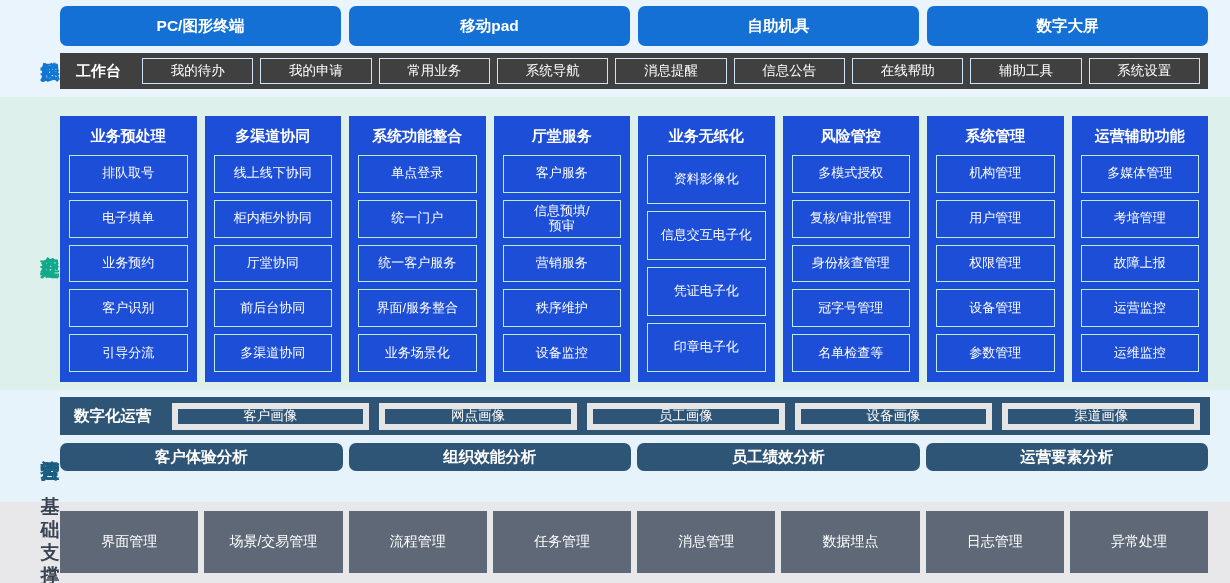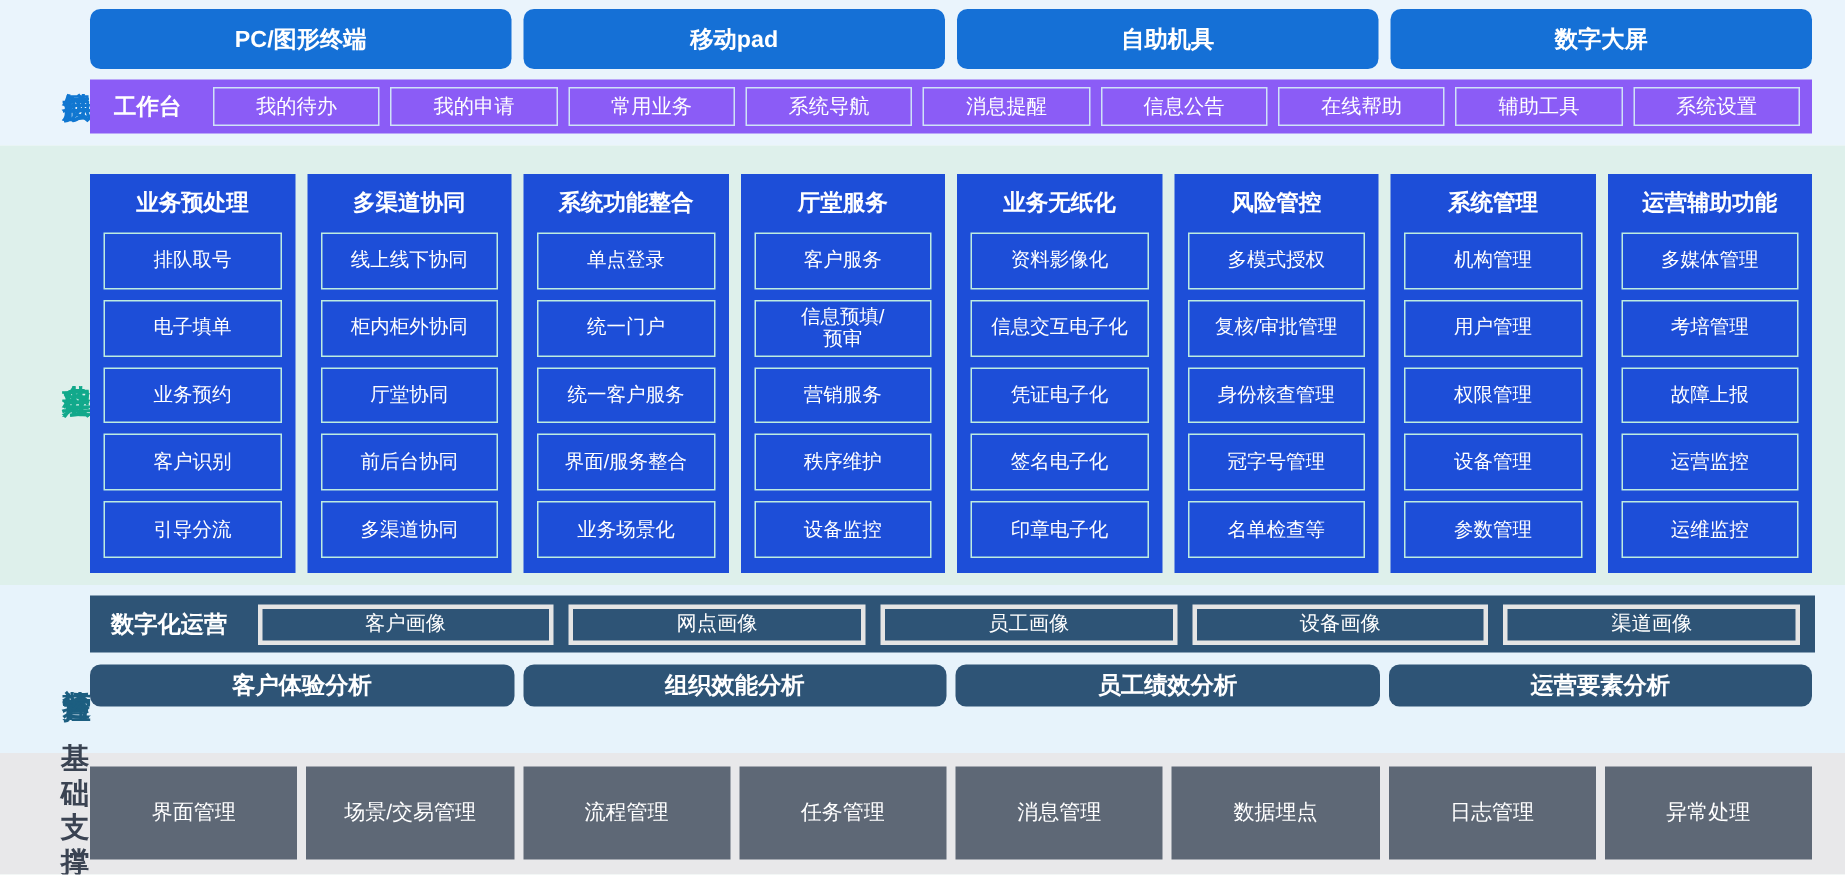--- a/index.html
+++ b/index.html
@@ -36,21 +36,21 @@
   .channel-pill {
     flex: 1 1 0;
     background: #1570d6;
     border-radius: 7px;
     color: #ffffff;
     font-size: 15.5px; font-weight: bold;
     display: flex; align-items: center; justify-content: center;
   }
   .workbench-bar {
     margin-top: 7px; margin-right: 22px;
-    background: #8b5cf6;
+    background: #404040;
     height: 36px;
     display: flex; align-items: center;
     padding: 0 8px 0 14px;
     gap: 7px;
   }
   .workbench-title {
     color: #ffffff; font-size: 15px; font-weight: bold;
     padding: 0 14px 0 2px; white-space: nowrap;
   }
   .workbench-item {
@@ -95,21 +95,21 @@
     height: 38px;
     display: flex; align-items: center;
     padding: 0 10px 0 14px; gap: 10px;
   }
   .ops-portrait-title {
     color: #ffffff; font-size: 15.5px; font-weight: bold;
     white-space: nowrap; padding-right: 10px;
   }
   .ops-portrait-item {
     flex: 1 1 0; height: 27px;
-    border: 3px solid #e5e5e5;
+    border: 6px solid #e5e5e5;
     color: #ffffff; font-size: 13.5px;
     display: flex; align-items: center; justify-content: center;
     white-space: nowrap;
   }
   .ops-analysis-row {
     margin-top: 8px; margin-right: 22px;
     display: flex; gap: 6px; height: 28px;
   }
   .ops-analysis-item {
     flex: 1 1 0;
@@ -238,21 +238,20 @@
           <div class="biz-item"><span>营销服务</span></div>
           <div class="biz-item"><span>秩序维护</span></div>
           <div class="biz-item"><span>设备监控</span></div>
         </div>
 
         <div class="biz-col">
           <div class="biz-col-title">业务无纸化</div>
           <div class="biz-item"><span>资料影像化</span></div>
           <div class="biz-item"><span>信息交互电子化</span></div>
           <div class="biz-item"><span>凭证电子化</span></div>
-          <div class="biz-item"><span>签名电子化</span></div>
           <div class="biz-item"><span>印章电子化</span></div>
         </div>
 
         <div class="biz-col">
           <div class="biz-col-title">风险管控</div>
           <div class="biz-item"><span>多模式授权</span></div>
           <div class="biz-item"><span>复核/审批管理</span></div>
           <div class="biz-item"><span>身份核查管理</span></div>
           <div class="biz-item"><span>冠字号管理</span></div>
           <div class="biz-item"><span>名单检查等</span></div>

